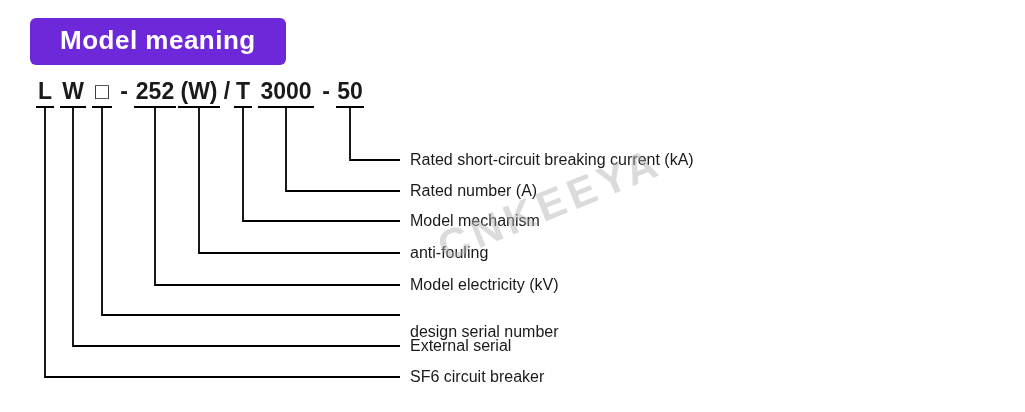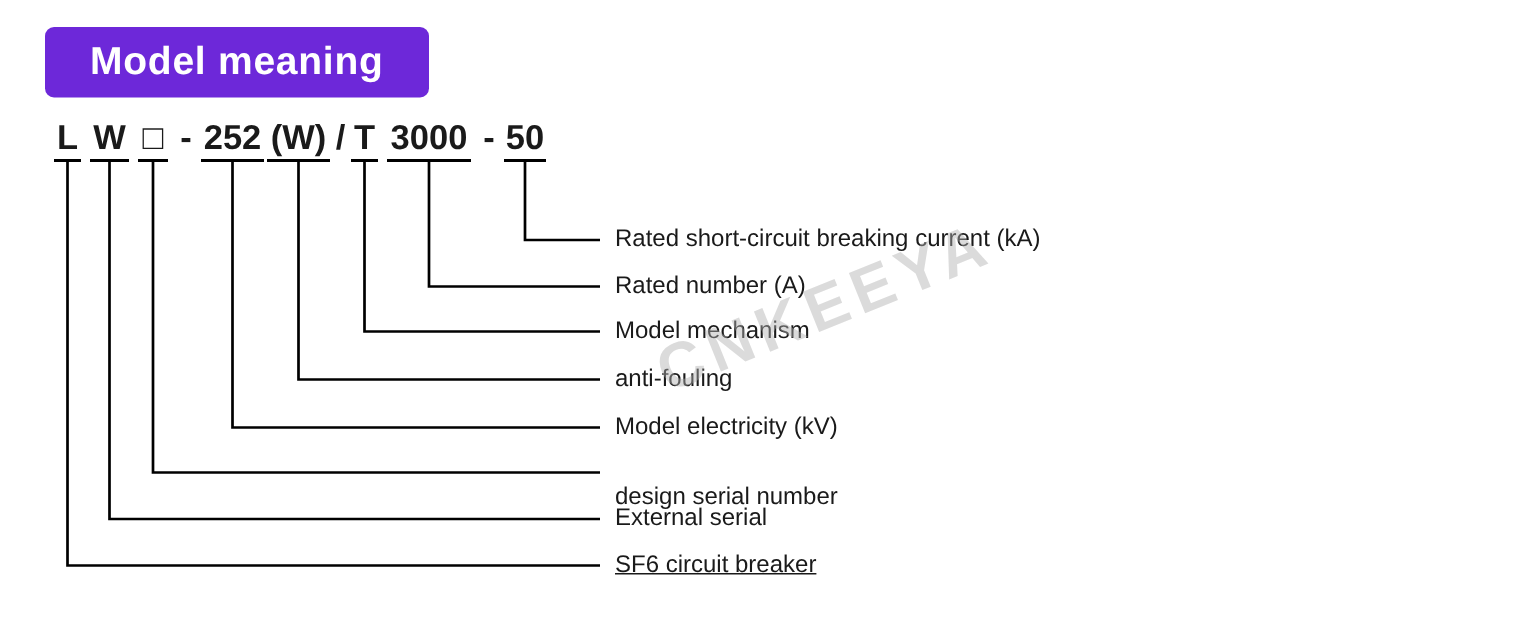--- a/index.html
+++ b/index.html
@@ -103,18 +103,18 @@
   </svg>
 
   <div>
     <div class="label-item" style="top:148px;">Rated short-circuit breaking current (kA)</div>
     <div class="label-item" style="top:179px;">Rated number (A)</div>
     <div class="label-item" style="top:209px;">Model mechanism</div>
     <div class="label-item" style="top:241px;">anti-fouling</div>
     <div class="label-item" style="top:273px;">Model electricity (kV)</div>
     <div class="label-item" style="top:303px;margin-top:17px;">design serial number</div>
     <div class="label-item" style="top:334px;">External serial</div>
-    <div class="label-item" style="top:365px;text-decoration:underline;">SF6 circuit breaker</div>
+    <div class="label-item" style="top:365px;">SF6 circuit breaker</div>
   </div>
 
   <div class="watermark">CNKEEYA</div>
 
 </div>
 
 </body></html>

